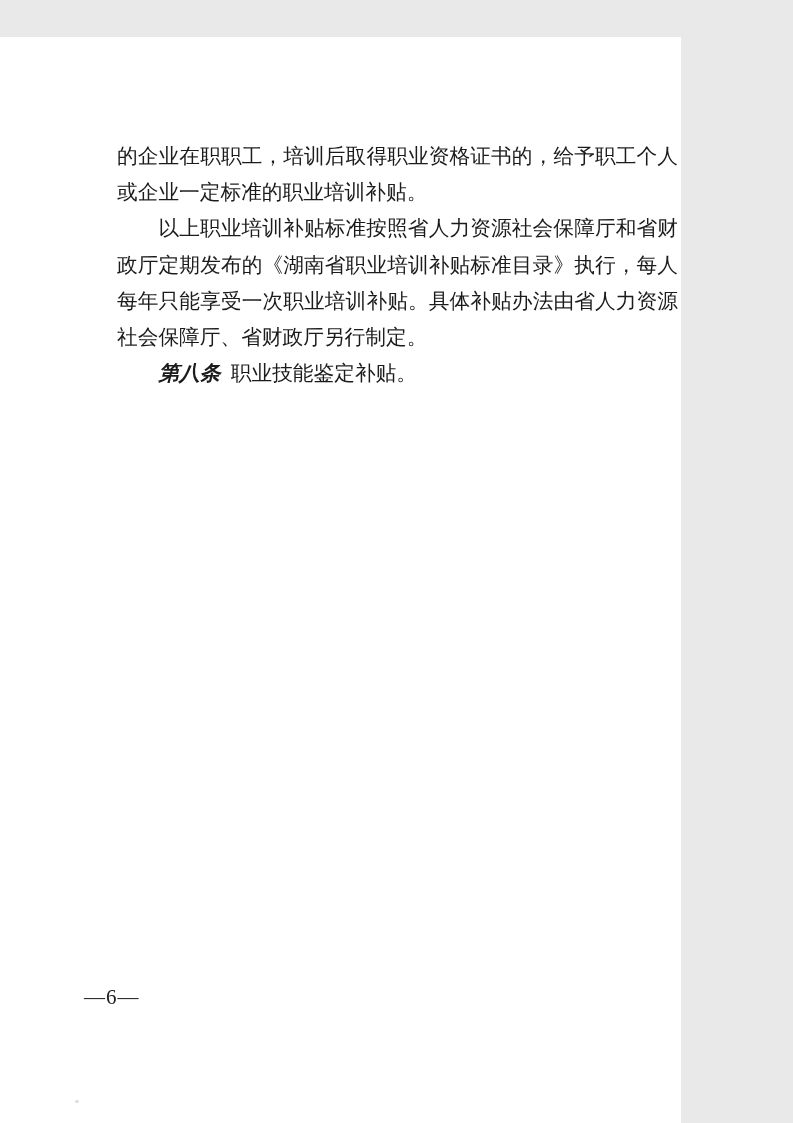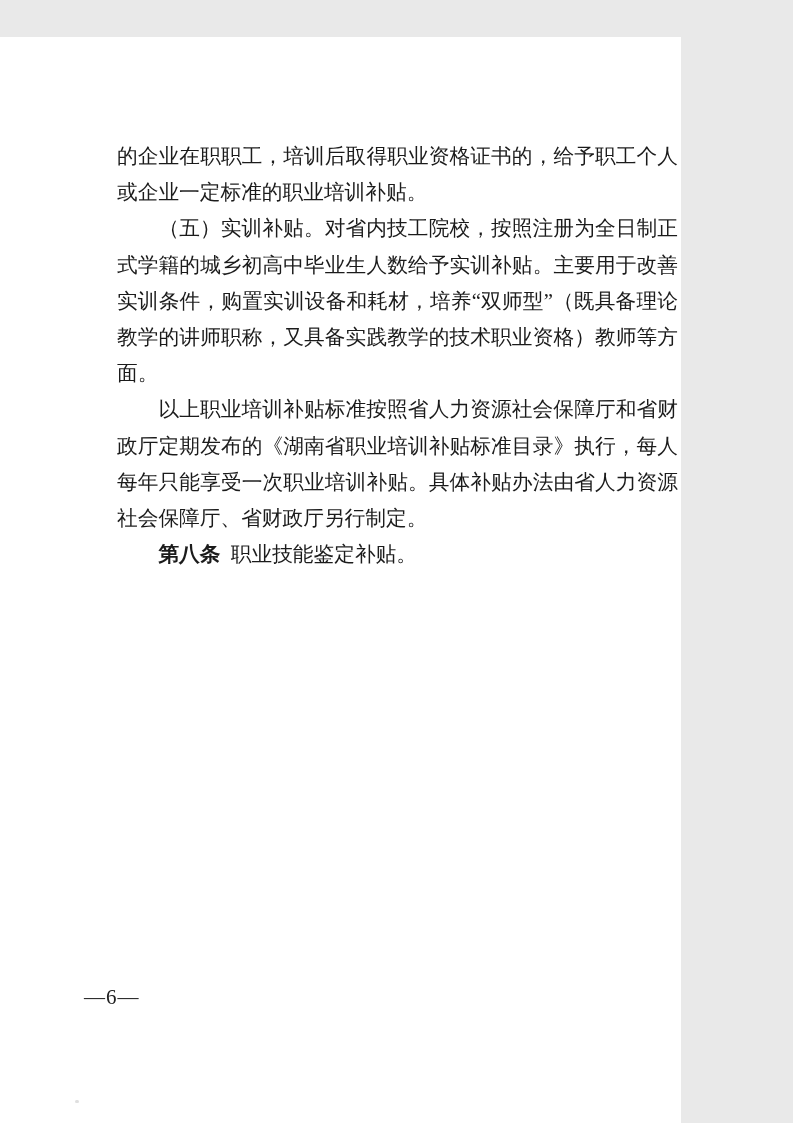--- a/index.html
+++ b/index.html
@@ -27,20 +27,21 @@
     line-height: 36.2px;
     text-align: justify;
     text-justify: inter-ideograph;
     word-break: break-all;
     color: #1b1b1b;
   }
   p.para.indent { text-indent: 2em; }
   .lead-bold {
     font-weight: bold;
     margin-right: 0.5em;
+    font-style: italic;
   }
   .page-number {
     position: absolute;
     left: 84px; top: 948px;
     font-size: 21px;
     letter-spacing: 1px;
     color: #222;
   }
   .artifact {
     position: absolute;
@@ -51,21 +52,20 @@
   .artifact.a1 { left: 75px;  top: 1063px; width: 4px;  height: 3px; }
   .artifact.a2 { left: 298px; top: 1104px; width: 90px; height: 2px; opacity: 0.25; }
   .artifact.a3 { left: 508px; top: 1104px; width: 60px; height: 2px; opacity: 0.2; }
 </style>
 </head>
 <body>
 
 <div class="page">
   <div class="content">
       <p class="para">的企业在职职工，培训后取得职业资格证书的，给予职工个人或企业一定标准的职业培训补贴。</p>
-      <p class="para indent">（五）实训补贴。对省内技工院校，按照注册为全日制正式学籍的城乡初高中毕业生人数给予实训补贴。主要用于改善实训条件，购置实训设备和耗材，培养“双师型”（既具备理论教学的讲师职称，又具备实践教学的技术职业资格）教师等方面。</p>
       <p class="para indent">以上职业培训补贴标准按照省人力资源社会保障厅和省财政厅定期发布的《湖南省职业培训补贴标准目录》执行，每人每年只能享受一次职业培训补贴。具体补贴办法由省人力资源社会保障厅、省财政厅另行制定。</p>
       <p class="para indent"><span class="lead-bold">第八条</span>职业技能鉴定补贴。</p>
     </div>
   <div class="page-number">—6—</div>
   <div class="artifact a1"></div>
   <div class="artifact a2"></div>
   <div class="artifact a3"></div>
 </div>
 
 </body></html>

